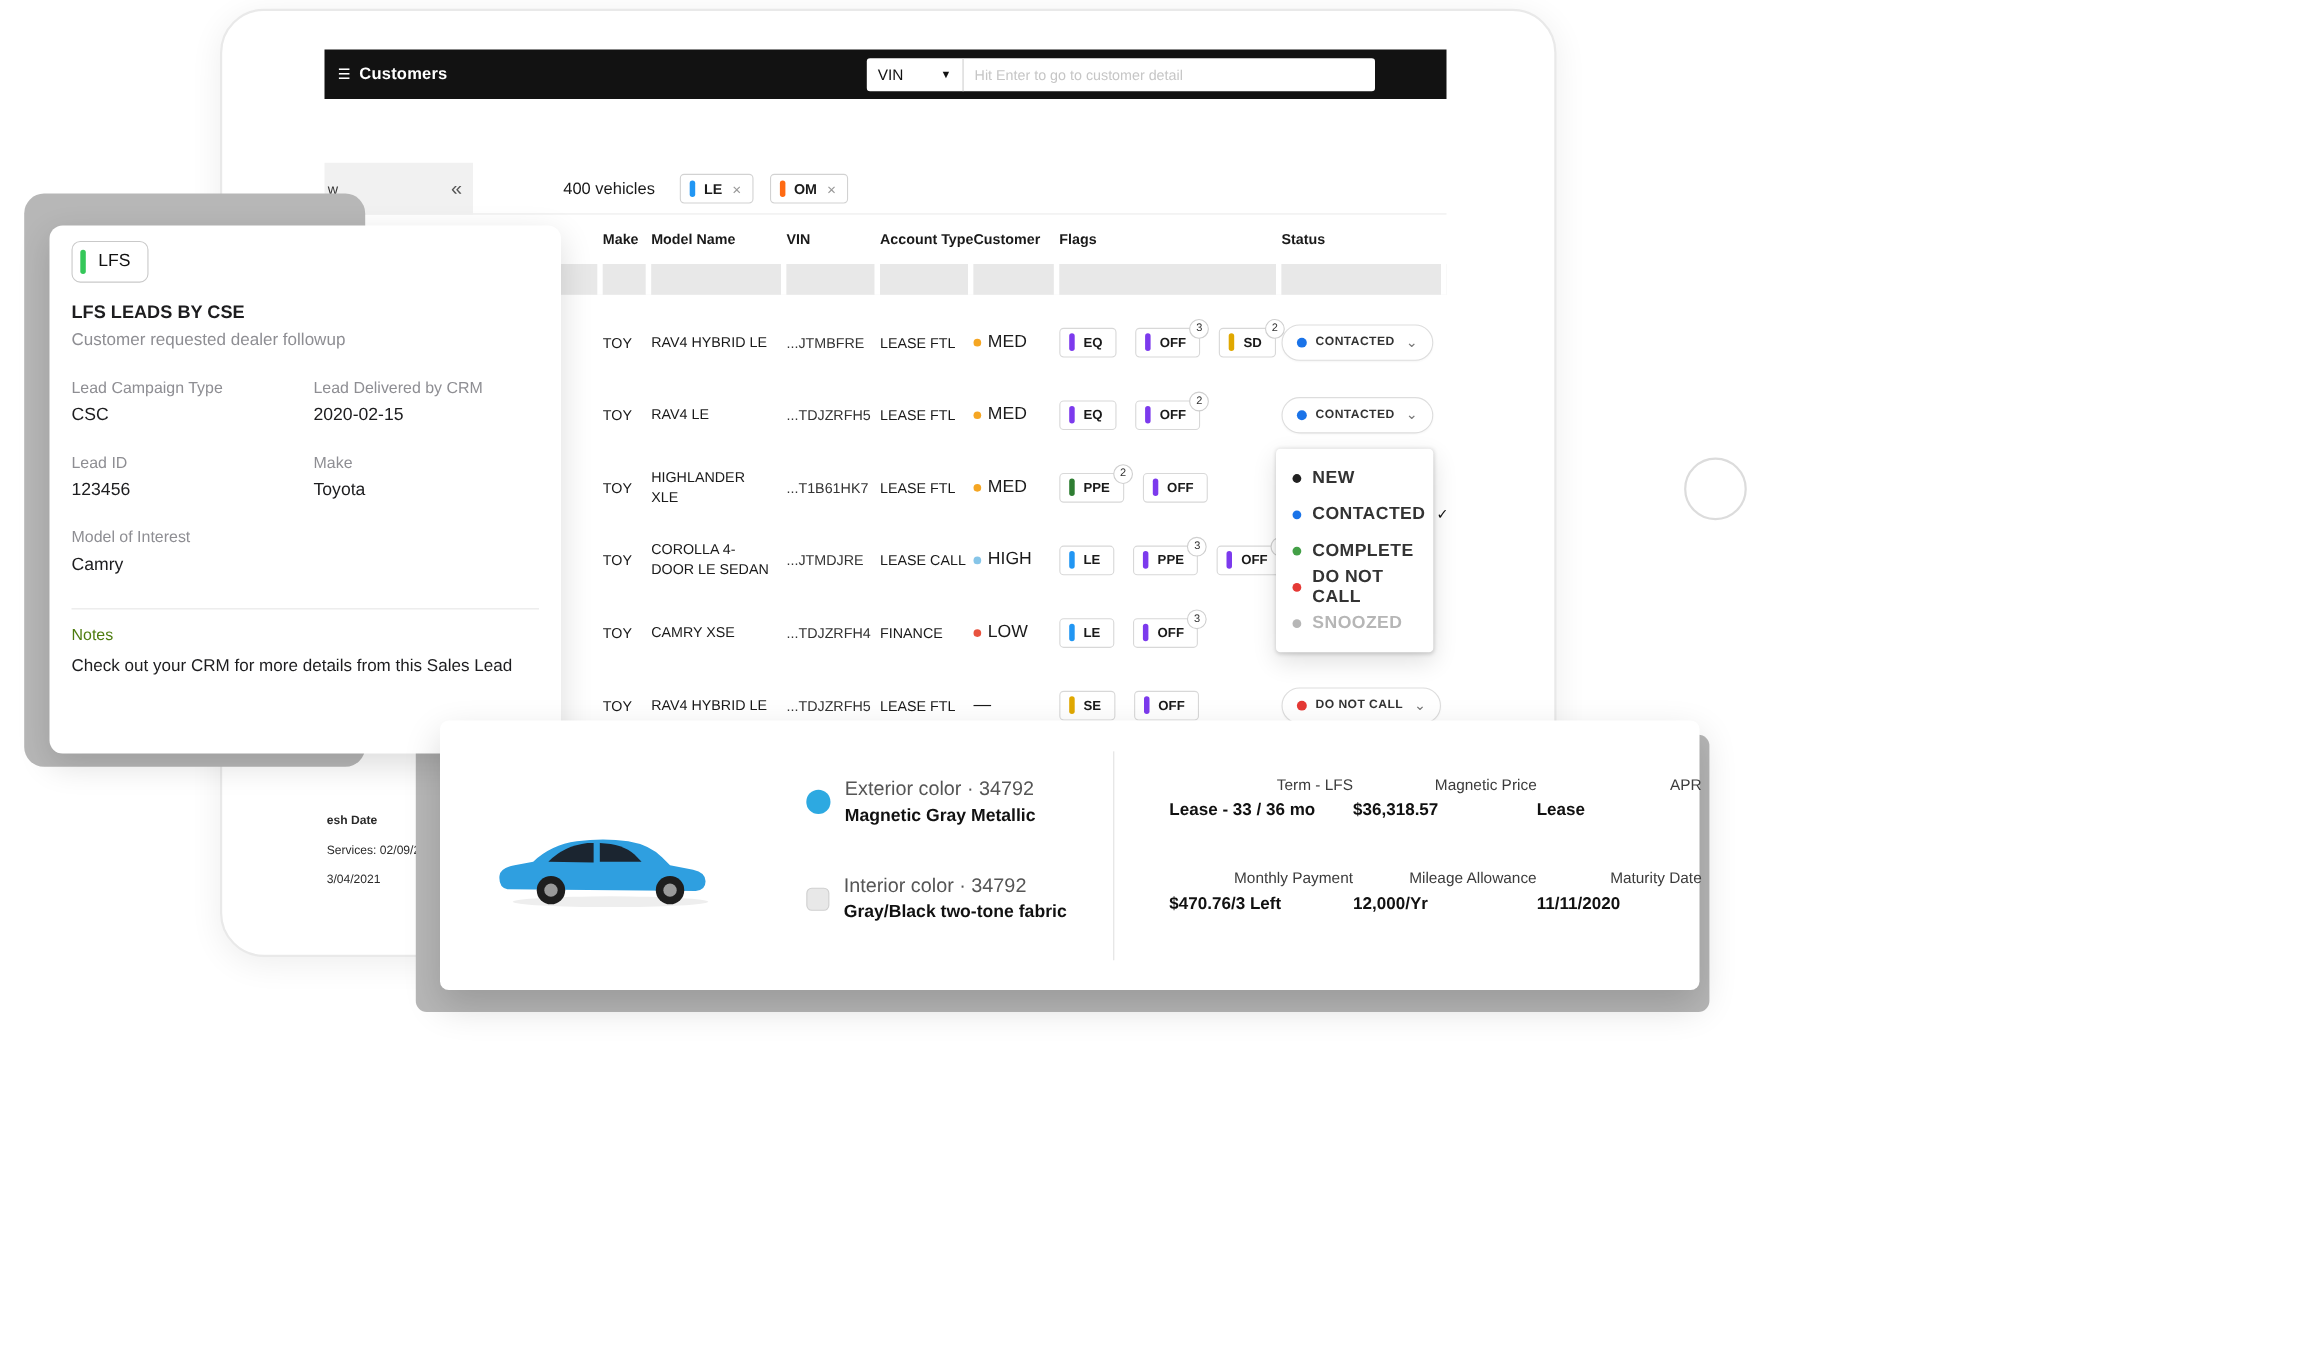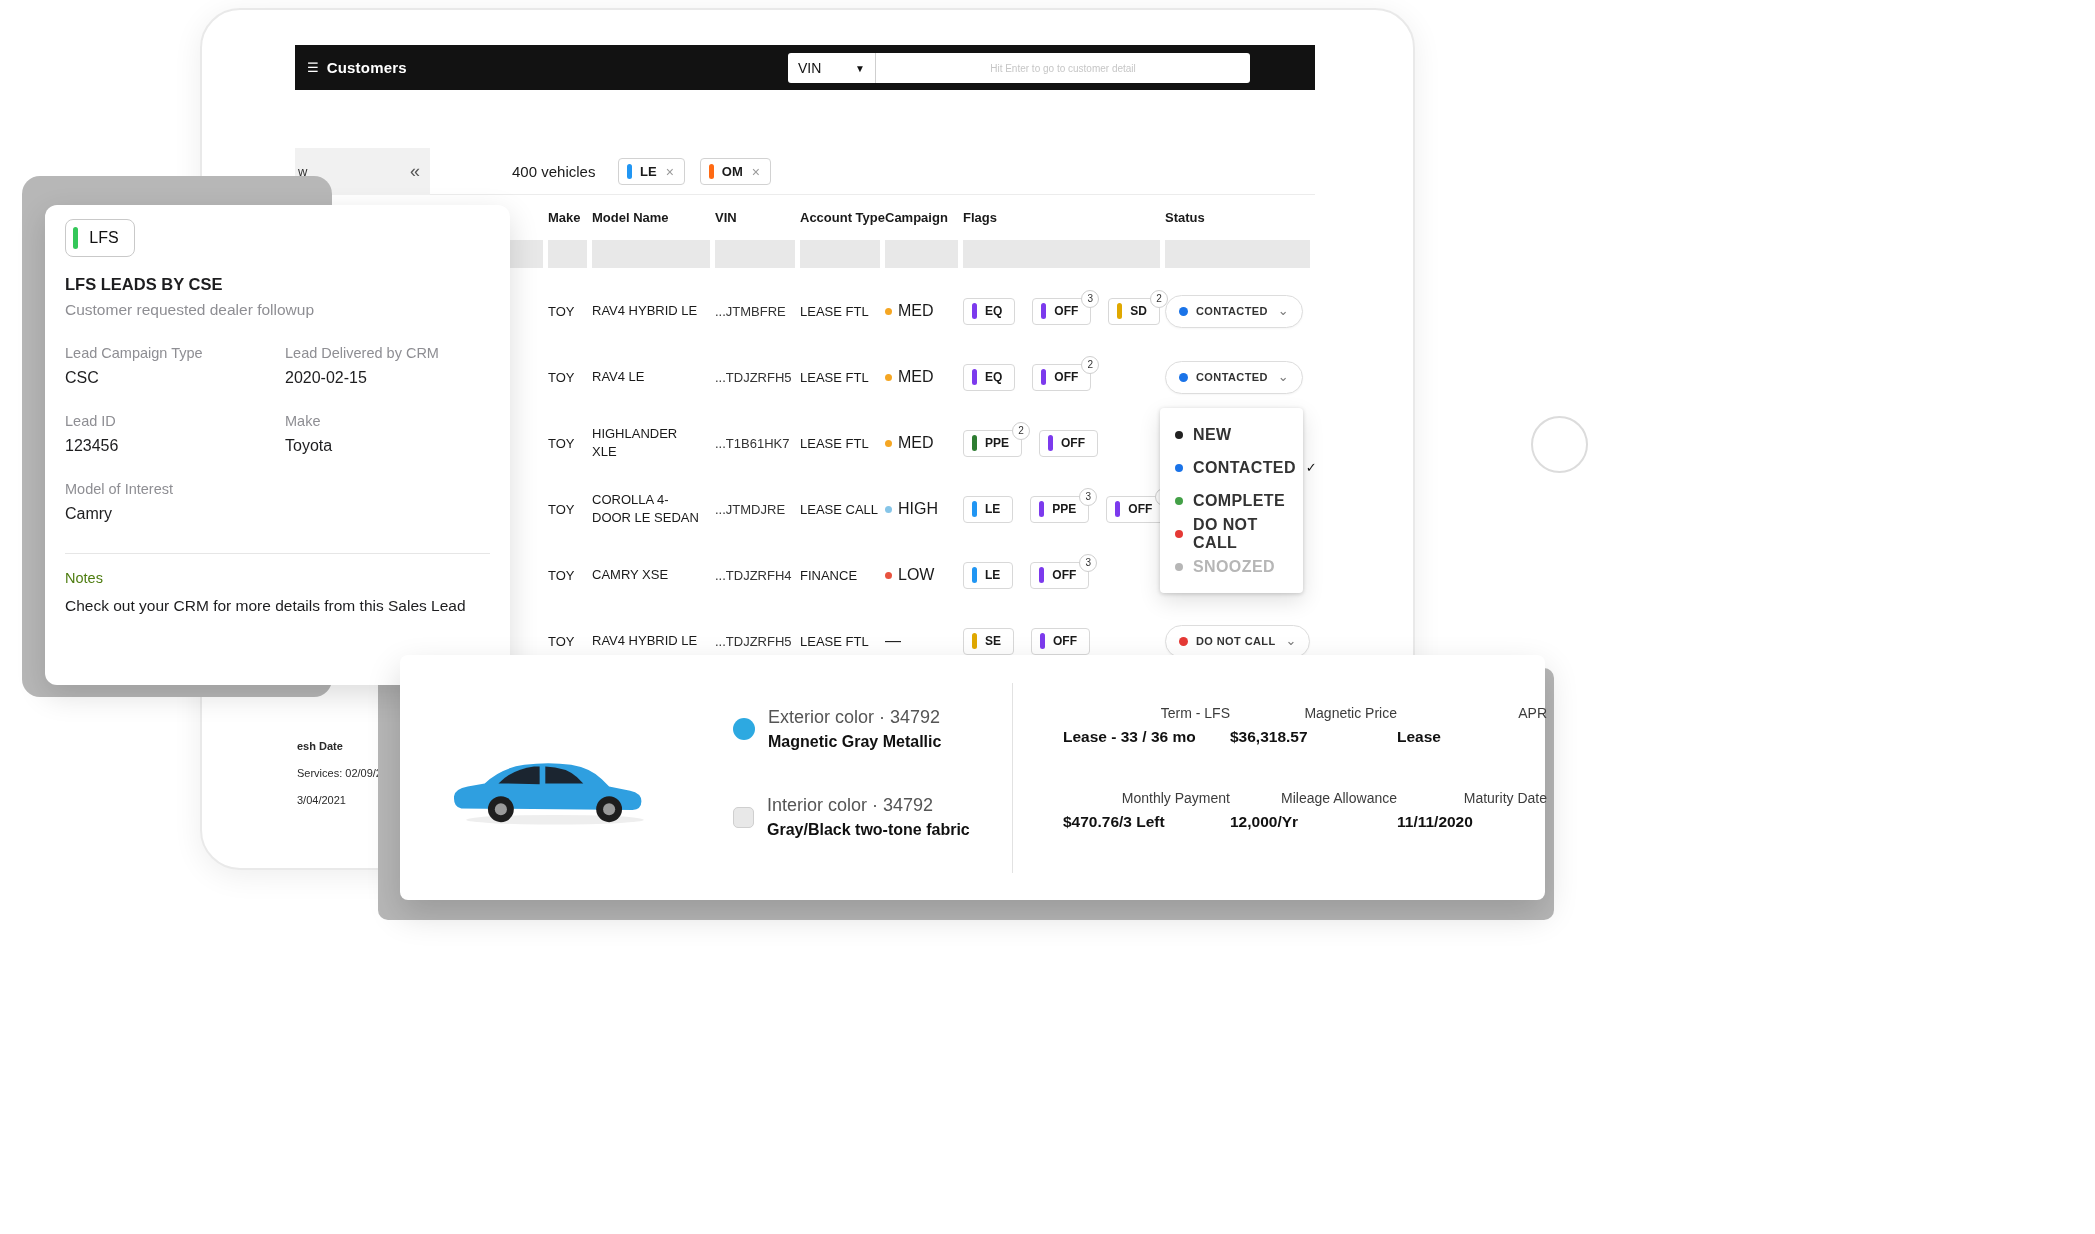--- a/index.html
+++ b/index.html
@@ -18,22 +18,22 @@
 
   .topbar { position:absolute; left:0; top:0; width:1020px; height:45px; background:#121212;
     display:flex; align-items:center; padding:0 12px; color:#fff; }
   .menu-icon { color:#fff; font-size:13px; margin-right:8px; }
   .app-title { font-size:15px; font-weight:600; letter-spacing:.2px; }
   .search-wrap { position:absolute; left:493px; top:8px; width:462px; height:30px;
     background:#fff; border-radius:3px; display:flex; align-items:stretch; }
   .vin-select { width:88px; display:flex; align-items:center; justify-content:space-between;
     padding:0 10px; font-size:14px; color:#111; border-right:1px solid #cfcfcf; cursor:pointer; }
   .vin-chev { font-size:10px; color:#111; }
-  .search-input { flex:1; border:none; outline:none; background:transparent; text-align:center;
-    padding:0 10px; font-size:10px; color:#b91c1c; font-family:"Liberation Sans",sans-serif; }
+  .search-input { flex:1; border:none; outline:none; background:transparent; text-align:left;
+    padding:0 10px; font-size:13px; color:#b91c1c; font-family:"Liberation Sans",sans-serif; }
   .search-input::placeholder { color:#c6c6c6; }
 
   .subnav { position:absolute; left:0; top:45px; width:1020px; height:58px;
     border-bottom:1px solid #e4e4e4; display:flex; align-items:center; padding-left:18px; }
   .subnav-tab { font-size:15px; font-weight:600; }
 
   .toolbar { position:absolute; left:0; top:103px; width:1020px; height:47px;
     border-bottom:1px solid #ececec; }
   .sidebar-head { position:absolute; left:0; top:0; width:135px; height:47px; background:#f1f1f1;
     display:flex; align-items:center; }
@@ -172,21 +172,21 @@
           </div>
         </div>
     </div>
 
     <div class="thead grid8">
         <div class="th"></div>
         <div class="th">Make</div>
         <div class="th">Model Name</div>
         <div class="th">VIN</div>
         <div class="th">Account Type</div>
-        <div class="th">Campaign</div>
+        <div class="th">Customer</div>
         <div class="th">Flags</div>
         <div class="th">Status</div>
       </div>
     <div class="filter-row grid8">
         <div class="filter-cell"></div>
         <div class="filter-cell"></div>
         <div class="filter-cell"></div>
         <div class="filter-cell"></div>
         <div class="filter-cell"></div>
         <div class="filter-cell"></div>

